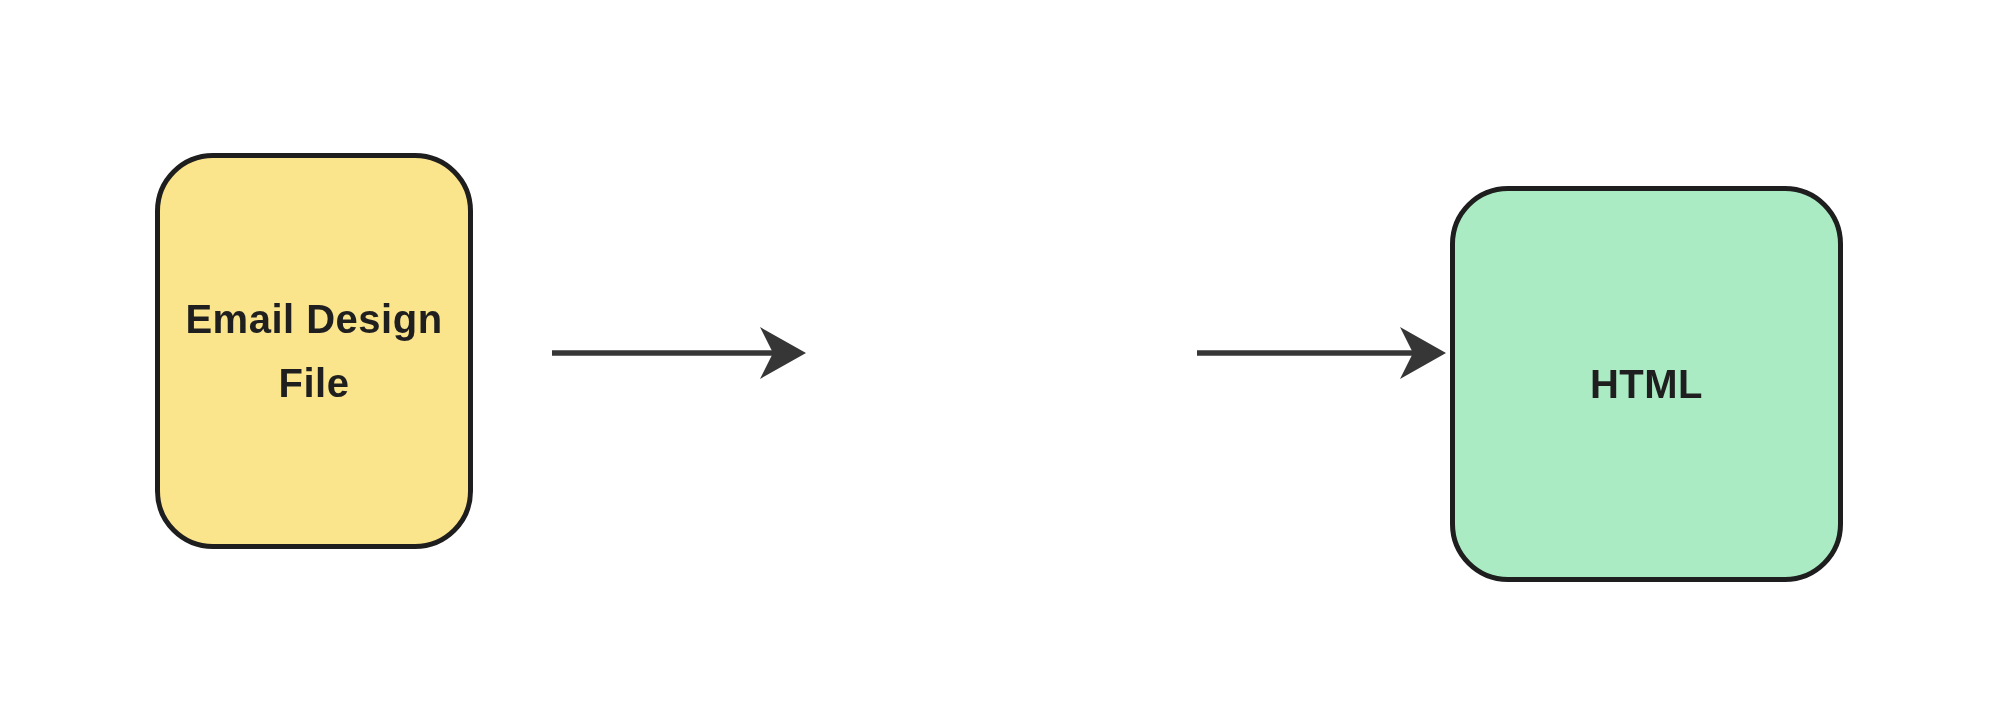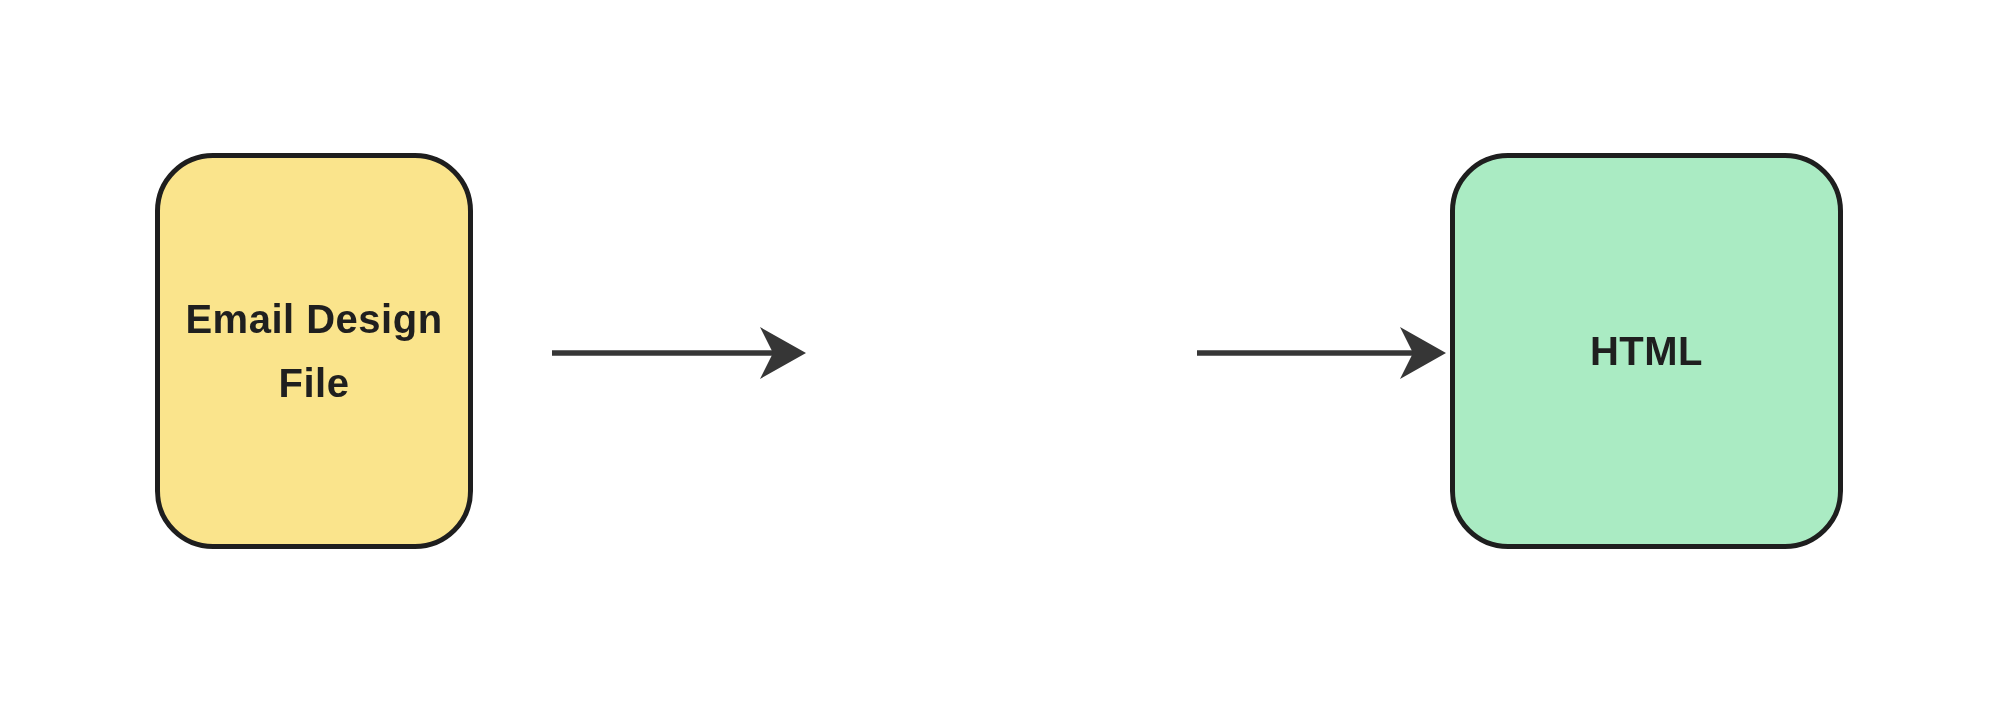--- a/index.html
+++ b/index.html
@@ -69,21 +69,21 @@
 </head>
 <body>
 
 <div class="canvas" style="background: rgb(255, 255, 255);">
 
   <div class="node" id="node-email" style="background: rgb(250, 228, 140); border-color: rgb(30, 30, 30);">
     <span class="label" style="color: rgb(31, 31, 31);">Email Design File</span>
   </div>
 
 
-  <div class="node" id="node-html" style="background: rgb(170, 235, 195); border-color: rgb(30, 30, 30);">
+  <div class="node" id="node-html" style="background: rgb(170, 235, 195); border-color: rgb(30, 30, 30); margin-top: 33px;">
     <span class="label" style="color: rgb(31, 31, 31);">HTML</span>
   </div>
 
   <svg class="arrows" viewBox="0 0 1999 705" xmlns="http://www.w3.org/2000/svg">
     <g style="stroke: rgb(54, 54, 54); fill: rgb(54, 54, 54);">
       <line x1="552" y1="353" x2="776" y2="353"></line>
       <path d="M 806 353 l -46 -26 l 13 26 l -13 26 Z" stroke="none"></path>
     </g>
     <g style="stroke: rgb(54, 54, 54); fill: rgb(54, 54, 54);">
       <line x1="1197" y1="353" x2="1416" y2="353"></line>

